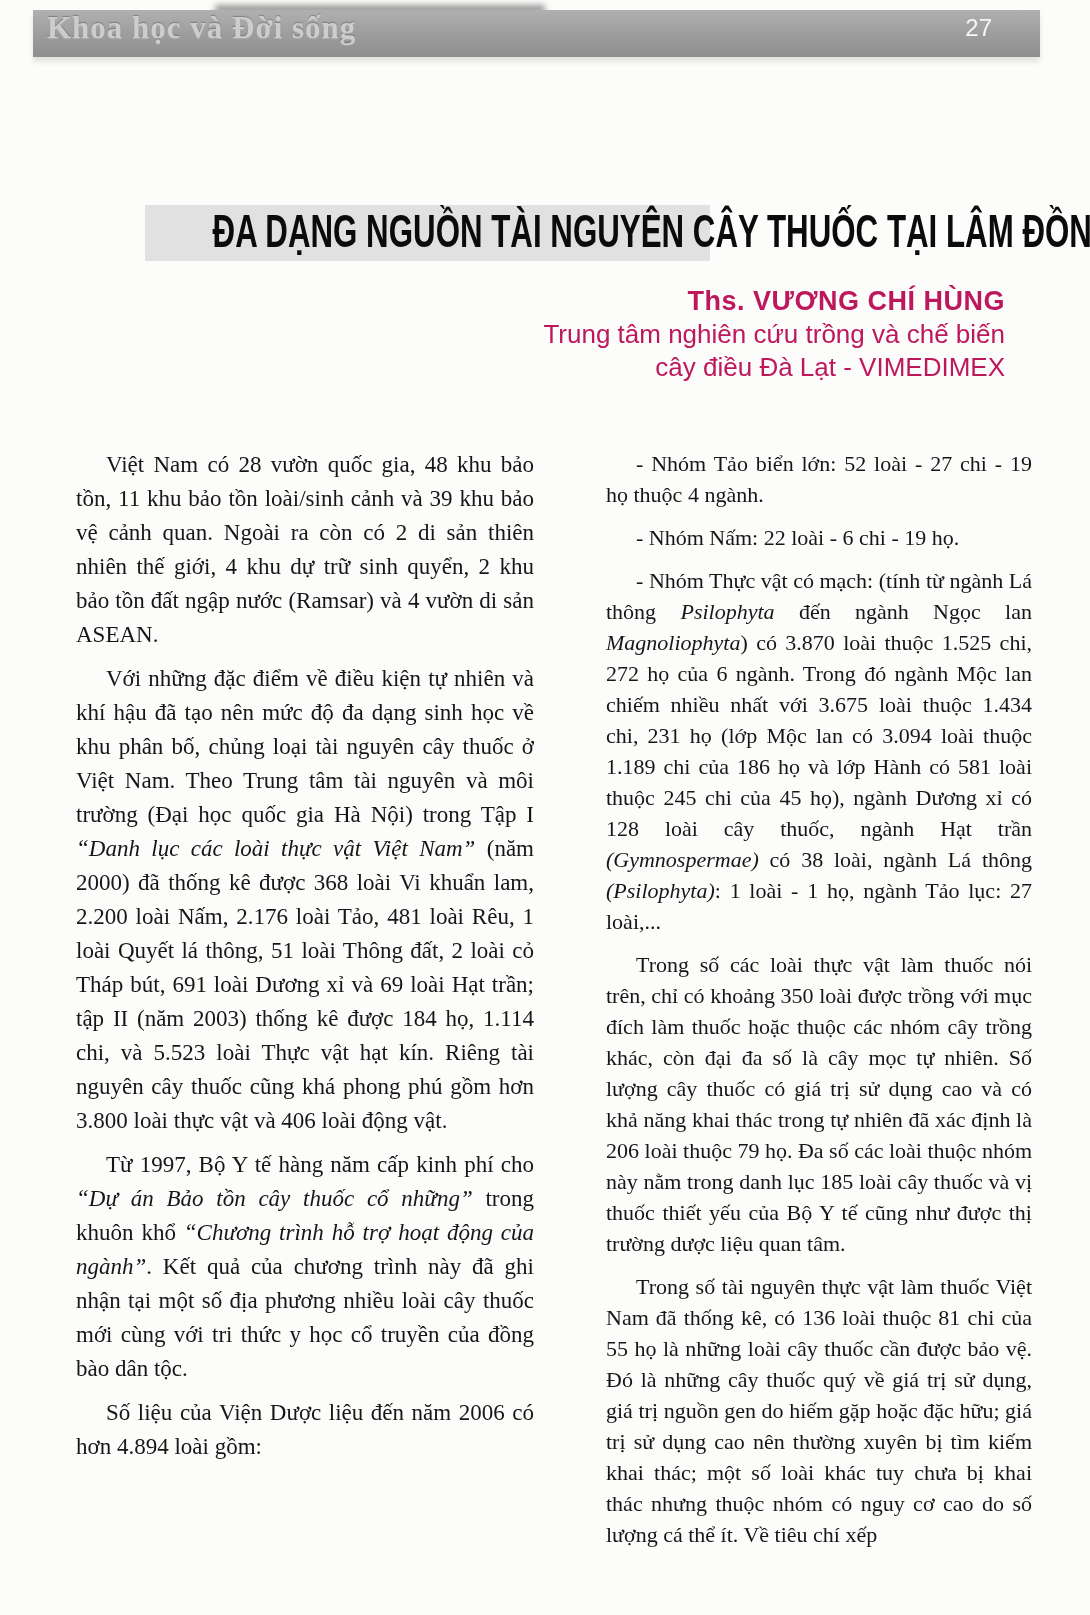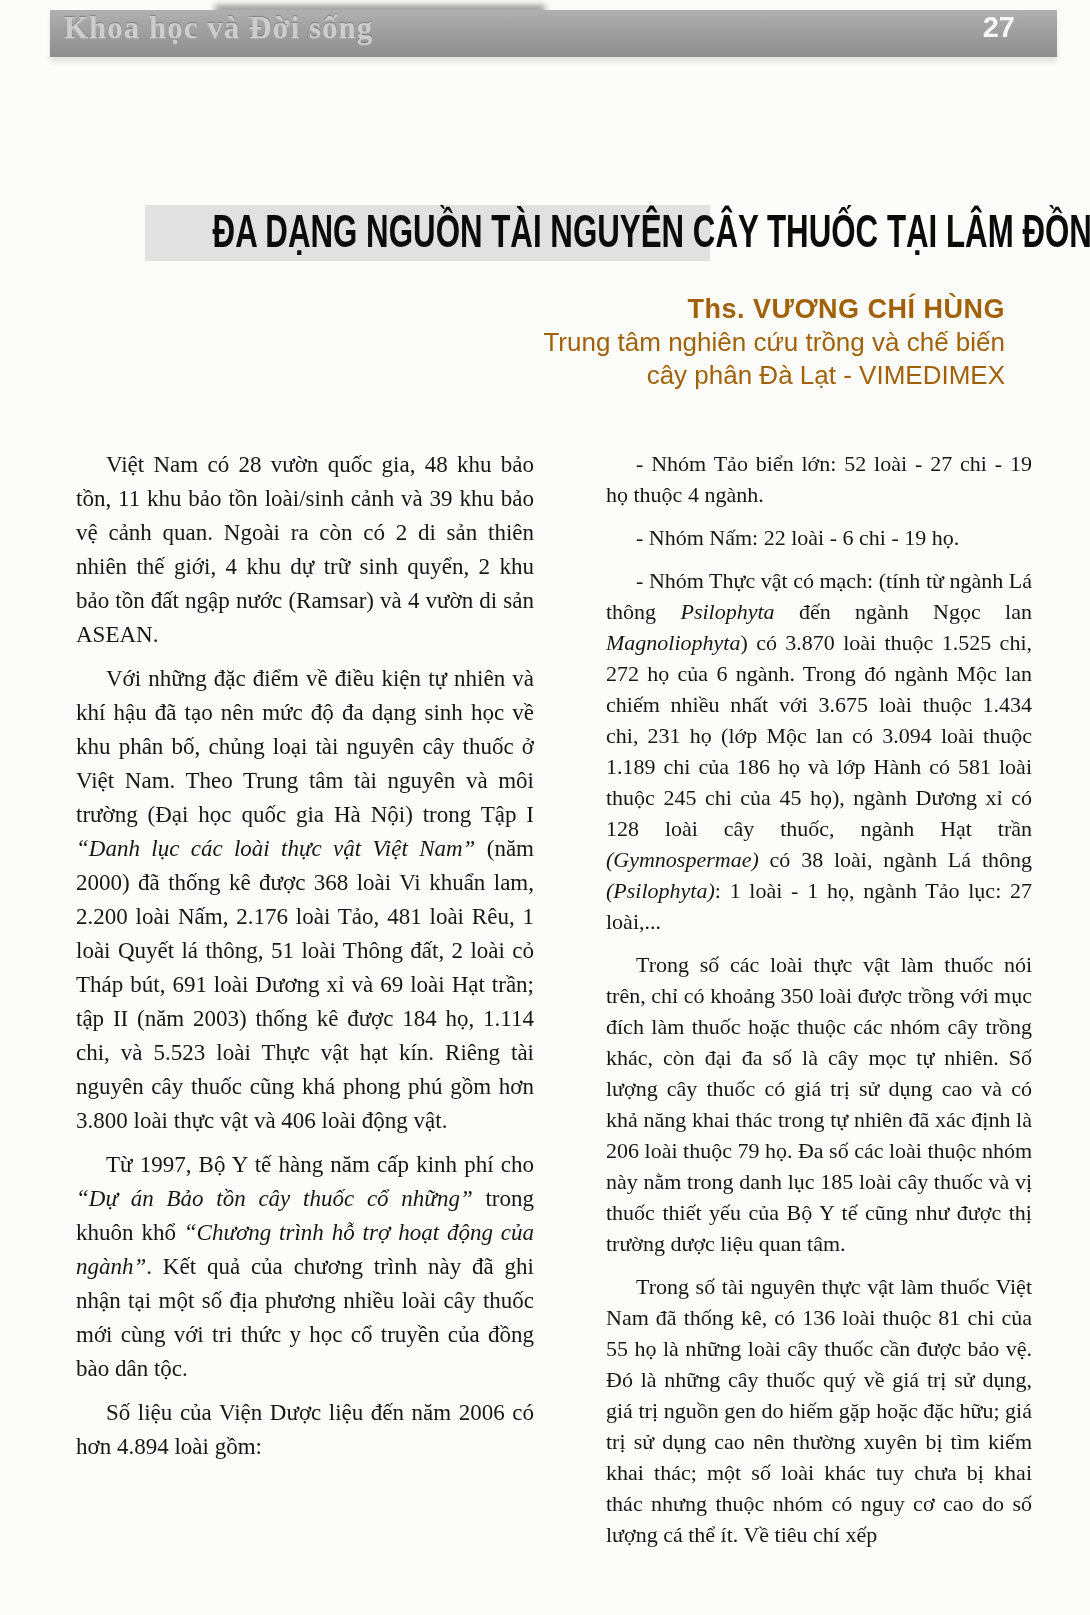--- a/index.html
+++ b/index.html
@@ -7,55 +7,55 @@
     position:relative;
     width:1090px;height:1615px;
     margin:0 auto;
     background:#fcfcfb;
     overflow:hidden;
     font-family:"Liberation Serif", serif;
     color:#161616;
   }
   
   .header-bar{
-    position:absolute;left:50px;top:10px;width:1007px;height:47px;
+    position:absolute;left:33px;top:10px;width:1007px;height:47px;
     background:linear-gradient(180deg,#b0b0b0 0%,#9c9c9c 55%,#8e8e8e 100%);
     display:flex;align-items:center;justify-content:space-between;
     padding:0 26px 12px 14px;box-sizing:border-box;
     box-shadow:0 5px 5px rgba(0,0,0,0.10);
   }
   .brand{
     font-family:"Liberation Serif",serif;font-weight:bold;font-size:31px;
     color:#cdcdcd;letter-spacing:1px;
     text-shadow:0 -1px 1px rgba(0,0,0,.25),0 1px 1px rgba(255,255,255,.2);
   }
   .pageno{
-    font-family:"Liberation Sans",sans-serif;font-weight:bold;font-size:29px;
-    color:#f7f7f7;margin-right:16px;
+    font-family:"Liberation Sans",sans-serif;font-weight:normal;font-size:24px;
+    color:#f7f7f7;margin-right:22px;
   }
   .smudge{
     position:absolute;left:215px;top:5px;width:330px;height:9px;
     background:#474747;filter:blur(3px);opacity:.55;
   }
   
   .title-wrap{position:absolute;left:0;top:205px;width:100%;text-align:center;}
   .title-highlight{
     position:absolute;left:145px;top:0px;width:565px;height:56px;
     background:#d8d8d8;opacity:.75;
   }
   h1.title{
     position:relative;margin:0;z-index:1;
     font-family:"Liberation Sans",sans-serif;font-weight:bold;
     font-size:46px;line-height:52px;color:#0b0b0b;white-space:nowrap;
   }
   .title-inner{display:inline-block;transform:scaleX(.68);transform-origin:center;}
   
   .byline{
-    position:absolute;right:85px;top:292px;text-align:right;
-    font-family:"Liberation Sans",sans-serif;color:#a16207;
+    position:absolute;right:85px;top:284px;text-align:right;
+    font-family:"Liberation Sans",sans-serif;color:#be185d;
   }
   .author{font-weight:bold;font-size:27px;line-height:34px;letter-spacing:.5px;}
   .affil{font-size:26px;line-height:33px;}
   
   .columns{
     position:absolute;left:76px;top:448px;width:956px;
     display:flex;gap:40px;
   }
   .col{flex:1;text-align:justify;}
   .col-left{font-size:23px;line-height:34px;}
@@ -81,21 +81,21 @@
   </div>
 
   <div class="title-wrap">
     <div class="title-highlight"></div>
     <h1 class="title"><span class="title-inner">ĐA DẠNG NGUỒN TÀI NGUYÊN CÂY THUỐC TẠI LÂM ĐỒNG</span></h1>
   </div>
 
   <div class="byline">
     <div class="author">Ths. VƯƠNG CHÍ HÙNG</div>
     <div class="affil">Trung tâm nghiên cứu trồng và chế biến</div>
-    <div class="affil">cây phân Đà Lạt - VIMEDIMEX</div>
+    <div class="affil">cây điều Đà Lạt - VIMEDIMEX</div>
   </div>
 
   <div class="columns">
     <div class="col col-left" id="col-left">
         <p class="para"><span>Việt Nam có 28 vườn quốc gia, 48 khu bảo tồn, 11 khu bảo tồn loài/sinh cảnh và 39 khu bảo vệ cảnh quan. Ngoài ra còn có 2 di sản thiên nhiên thế giới, 4 khu dự trữ sinh quyển, 2 khu bảo tồn đất ngập nước (Ramsar) và 4 vườn di sản ASEAN.</span></p>
         <p class="para"><span>Với những đặc điểm về điều kiện tự nhiên và khí hậu đã tạo nên mức độ đa dạng sinh học về khu phân bố, chủng loại tài nguyên cây thuốc ở Việt Nam. Theo Trung tâm tài nguyên và môi trường (Đại học quốc gia Hà Nội) trong Tập I </span><span class="it">“Danh lục các loài thực vật Việt Nam”</span><span> (năm 2000) đã thống kê được 368 loài Vi khuẩn lam, 2.200 loài Nấm, 2.176 loài Tảo, 481 loài Rêu, 1 loài Quyết lá thông, 51 loài Thông đất, 2 loài cỏ Tháp bút, 691 loài Dương xỉ và 69 loài Hạt trần; tập II (năm 2003) thống kê được 184 họ, 1.114 chi, và 5.523 loài Thực vật hạt kín. Riêng tài nguyên cây thuốc cũng khá phong phú gồm hơn 3.800 loài thực vật và 406 loài động vật.</span></p>
         <p class="para"><span>Từ 1997, Bộ Y tế hàng năm cấp kinh phí cho </span><span class="it">“Dự án Bảo tồn cây thuốc cổ những”</span><span> trong khuôn khổ </span><span class="it">“Chương trình hỗ trợ hoạt động của ngành”</span><span>. Kết quả của chương trình này đã ghi nhận tại một số địa phương nhiều loài cây thuốc mới cùng với tri thức y học cổ truyền của đồng bào dân tộc.</span></p>
         <p class="para"><span>Số liệu của Viện Dược liệu đến năm 2006 có hơn 4.894 loài gồm:</span></p>
       </div>
     <div class="col col-right" id="col-right">

